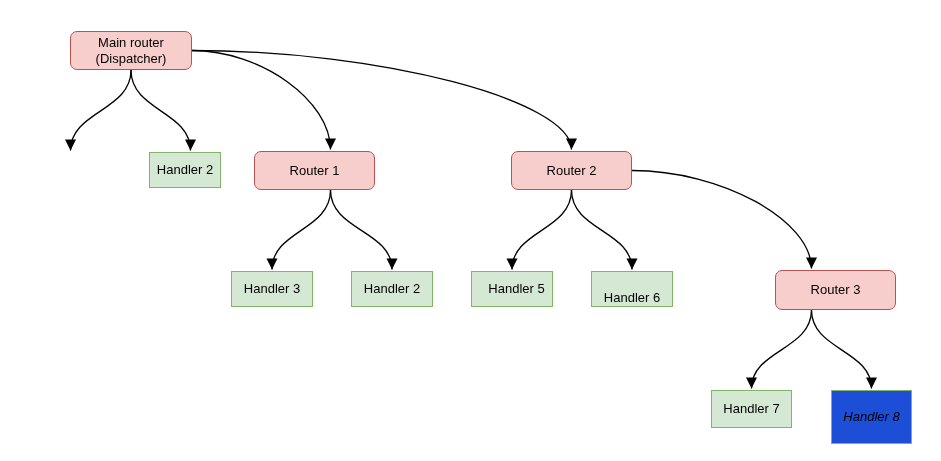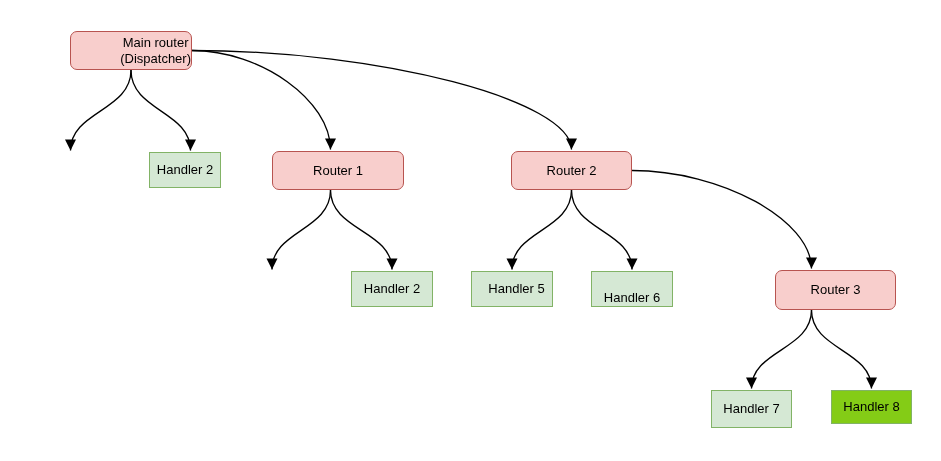--- a/index.html
+++ b/index.html
@@ -59,44 +59,47 @@
         <path class="edge" d="M 192 50.5 C 381.75 50.5, 571.5 100.75, 571.5 149.5" stroke="#000000" marker-end="url(#arrowhead)"></path>
         <path class="edge" d="M 330.5 190 C 330.5 230.5, 272 230.5, 272 269.5" stroke="#000000" marker-end="url(#arrowhead)"></path>
         <path class="edge" d="M 330.5 190 C 330.5 230.5, 392 230.5, 392 269.5" stroke="#000000" marker-end="url(#arrowhead)"></path>
         <path class="edge" d="M 571.5 190 C 571.5 230.5, 512 230.5, 512 269.5" stroke="#000000" marker-end="url(#arrowhead)"></path>
         <path class="edge" d="M 571.5 190 C 571.5 230.5, 632 230.5, 632 269.5" stroke="#000000" marker-end="url(#arrowhead)"></path>
         <path class="edge" d="M 632 170.5 C 721.75 170.5, 811.5 220.25, 811.5 268.5" stroke="#000000" marker-end="url(#arrowhead)"></path>
         <path class="edge" d="M 811.5 310 C 811.5 350, 751.5 350, 751.5 388.5" stroke="#000000" marker-end="url(#arrowhead)"></path>
         <path class="edge" d="M 811.5 310 C 811.5 350, 871.5 350, 871.5 388.5" stroke="#000000" marker-end="url(#arrowhead)"></path>
       </g>
   </svg>
-<div class="node node-router" style="left: 70px; top: 31px; width: 122px; height: 39px; background: rgb(248, 206, 204); border: 1px solid rgb(184, 84, 80); justify-content: flex-end;">
+<div class="node node-router" style="left: 70px; top: 31px; width: 122px; height: 39px; background: rgb(248, 206, 204); border: 1px solid rgb(184, 84, 80);">
       <span class="node-label">Main router
 (Dispatcher)</span>
     </div>
     <div class="node node-handler" style="left: 149px; top: 152px; width: 72px; height: 36px; background: rgb(213, 232, 212); border: 1px solid rgb(130, 179, 102);">
       <span class="node-label">Handler 2</span>
     </div>
-    <div class="node node-router" style="left: 272px; top: 151px; width: 132px; height: 39px; background: rgb(248, 206, 204); border: 1px solid rgb(184, 84, 80);">
+    <div class="node node-router" style="left: 254px; top: 151px; width: 121px; height: 39px; background: rgb(248, 206, 204); border: 1px solid rgb(184, 84, 80);">
       <span class="node-label">Router 1</span>
     </div>
     <div class="node node-router" style="left: 511px; top: 151px; width: 121px; height: 39px; background: rgb(248, 206, 204); border: 1px solid rgb(184, 84, 80);">
       <span class="node-label">Router 2</span>
+    </div>
+    <div class="node node-handler" style="left: 231px; top: 271px; width: 82px; height: 36px; background: rgb(213, 232, 212); border: 1px solid rgb(130, 179, 102);">
+      <span class="node-label">Handler 3</span>
     </div>
     <div class="node node-handler" style="left: 351px; top: 271px; width: 82px; height: 36px; background: rgb(213, 232, 212); border: 1px solid rgb(130, 179, 102);">
       <span class="node-label">Handler 2</span>
     </div>
     <div class="node node-handler" style="left: 471px; top: 271px; width: 82px; height: 36px; background: rgb(213, 232, 212); border: 1px solid rgb(130, 179, 102); padding-left: 9px;">
       <span class="node-label">Handler 5</span>
     </div>
     <div class="node node-handler" style="left: 591px; top: 271px; width: 82px; height: 36px; background: rgb(213, 232, 212); border: 1px solid rgb(130, 179, 102); align-items: flex-end;">
       <span class="node-label">Handler 6</span>
     </div>
     <div class="node node-router" style="left: 751px; top: 270px; width: 121px; height: 40px; background: rgb(248, 206, 204); border: 1px solid rgb(184, 84, 80); margin-left: 24px;">
       <span class="node-label">Router 3</span>
     </div>
     <div class="node node-handler" style="left: 711px; top: 390px; width: 81px; height: 38px; background: rgb(213, 232, 212); border: 1px solid rgb(130, 179, 102);">
       <span class="node-label">Handler 7</span>
     </div>
-    <div class="node node-handler" style="left: 831px; top: 390px; width: 81px; height: 34px; background: #84cc16; border: 1px solid rgb(130, 179, 102);">
+    <div class="node node-handler" style="left: 831px; top: 390px; width: 81px; height: 54px; background: #1d4ed8; border: 1px solid rgb(130, 179, 102); font-style: italic;">
       <span class="node-label">Handler 8</span>
     </div>
   </div>
 
 </body></html>

